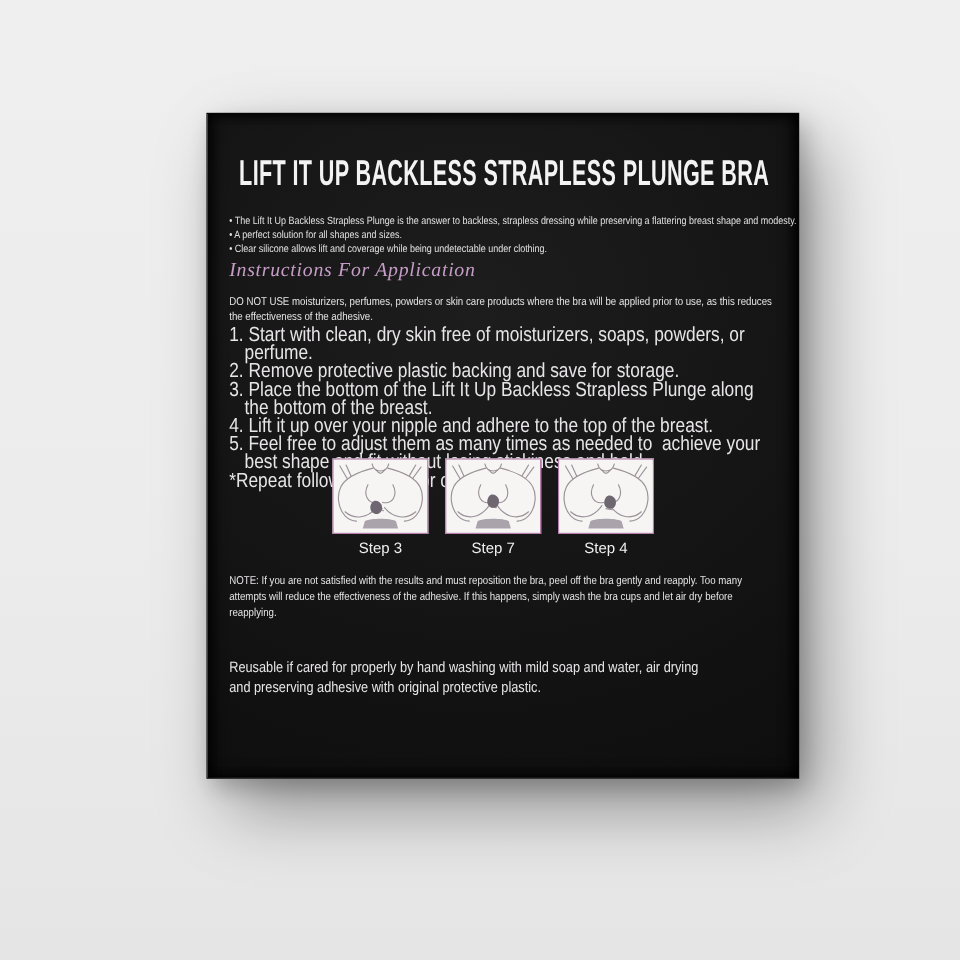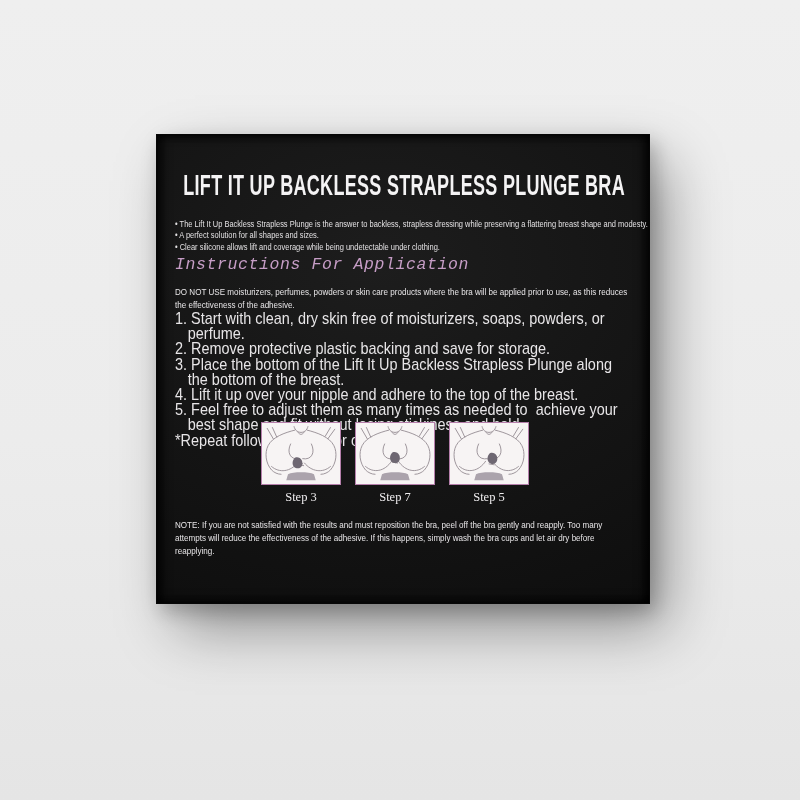--- a/index.html
+++ b/index.html
@@ -3,52 +3,51 @@
 <meta charset="utf-8">
 <style>
   html,body{margin:0;padding:0;}
   body{
     width:800px;height:800px;overflow:hidden;position:relative;
     background:linear-gradient(180deg,#efefef 0%,var(--background-gray,#ececec) 55%,#e5e5e5 100%);
     font-family:"Liberation Sans",sans-serif;
     -webkit-font-smoothing:antialiased;
   }
   .box{
-    position:absolute;left:156px;top:94px;width:494px;height:470px;
+    position:absolute;left:172px;top:94px;width:494px;height:555px;
     background:radial-gradient(120% 95% at 45% 28%, #1d1d1d 0%, #151515 45%, #0c0c0c 100%);
     border:1px solid #060606;box-sizing:border-box;
     box-shadow:
       18px 26px 55px -2px rgba(0,0,0,0.38),
       5px 8px 18px rgba(0,0,0,0.22),
       inset 0 5px 10px -4px rgba(0,0,0,0.95),
       inset 9px 0 12px -6px rgba(0,0,0,0.95),
       inset -9px 0 12px -6px rgba(0,0,0,0.95),
       inset 0 -7px 12px -6px rgba(0,0,0,0.9);
-    margin-top: 40px;
   }
   .content{position:absolute;left:16px;right:14px;top:0;bottom:0;color:#e7e5e7;}
   .cond{transform:scaleX(0.85);transform-origin:0 0;width:117.6%;}
   .title-wrap{position:absolute;left:0;right:0;top:33px;display:flex;justify-content:center;}
   .title{
     font-weight:bold;font-size:30px;letter-spacing:0.5px;white-space:nowrap;
     transform:scaleX(0.60);color:#f4f3f4;
   }
   .bullets{position:absolute;top:84px;left:2px;font-size:8.8px;line-height:11.4px;color:#e3e1e3;}
   .bullets div{white-space:nowrap;}
   .script-heading{
-    font-family:Liberation Mono, monospace;font-style:italic;font-size:16.5px;
+    font-family:Liberation Serif, serif;font-style:italic;font-size:16.5px;
     color:var(--accent-pink,#c69dc6);letter-spacing:0.6px;
   }
   .app-heading{position:absolute;top:120px;left:2px;}
   .warning{position:absolute;top:150px;left:2px;font-size:9.5px;line-height:13px;}
   .steps{position:absolute;top:176px;left:2px;font-size:17px;line-height:15.2px;}
   .step-line{white-space:pre-wrap;padding-left:15px;text-indent:-15px;}
   .repeat-line{white-space:nowrap;}
   .figures{position:absolute;top:287px;left:0;right:0;display:flex;justify-content:center;gap:14px;padding-right:18px;}
-  .figure{display:flex;flex-direction:column;align-items:center;font-family:Liberation Serif, serif;}
+  .figure{display:flex;flex-direction:column;align-items:center;}
   .figure-img{
     width:78px;height:61px;border:1.5px solid var(--figure-border,#b57fab);
     background:#f7f4f4;overflow:hidden;
   }
   .figure-img svg{display:block;width:100%;height:100%;}
   .figure-label{margin-top:5px;font-size:12.5px;color:#f0eef0;}
   .note{position:absolute;top:384px;left:2px;font-size:9.5px;line-height:12.8px;}
   .care-heading{position:absolute;top:429px;left:2px;}
   .care-text{position:absolute;top:453px;left:2px;font-size:12.5px;line-height:17px;width:410px;}
   .footer{position:absolute;top:560px;left:13px;font-size:9.3px;line-height:10.1px;color:#dedcde;}
@@ -150,25 +149,28 @@
               <path d="M11,46 C20,54 33,52 41,40"></path>
                 <path d="M79,46 C70,54 57,52 49,40"></path>
               <path d="M33,20 C28,30 33,39 43,37"></path>
                 <path d="M57,20 C62,30 57,39 47,37"></path>
               <path d="M44,38 L50,41 M45,43 L51,44"></path>
             </g>
             <path transform="translate(5,-1)" d="M40,33 C37,37 38,43 43,44 C48,45 51,40 49,35 C47,31 42,30 40,33 Z" fill="#6e6772"></path>
             <path d="M30,55 C36,52 54,52 60,55 L62,62 L28,62 Z" fill="#aba3ac"></path>
           </svg>
         </div>
-        <div class="figure-label">Step 5</div>
+        <div class="figure-label">Step 4</div>
       </div>
     </div>
 
     <div class="note">
       <div class="cond">NOTE: If you are not satisfied with the results and must reposition the bra, peel off the bra gently and reapply. Too many attempts will reduce the effectiveness of the adhesive. If this happens, simply wash the bra cups and let air dry before reapplying.</div>
     </div>
 
 
+    <div class="care-text">
+      <div class="cond">Reusable if cared for properly by hand washing with mild soap and water, air drying and preserving adhesive with original protective plastic.</div>
+    </div>
 
 
   </div>
 </div>
 
 </body></html>

